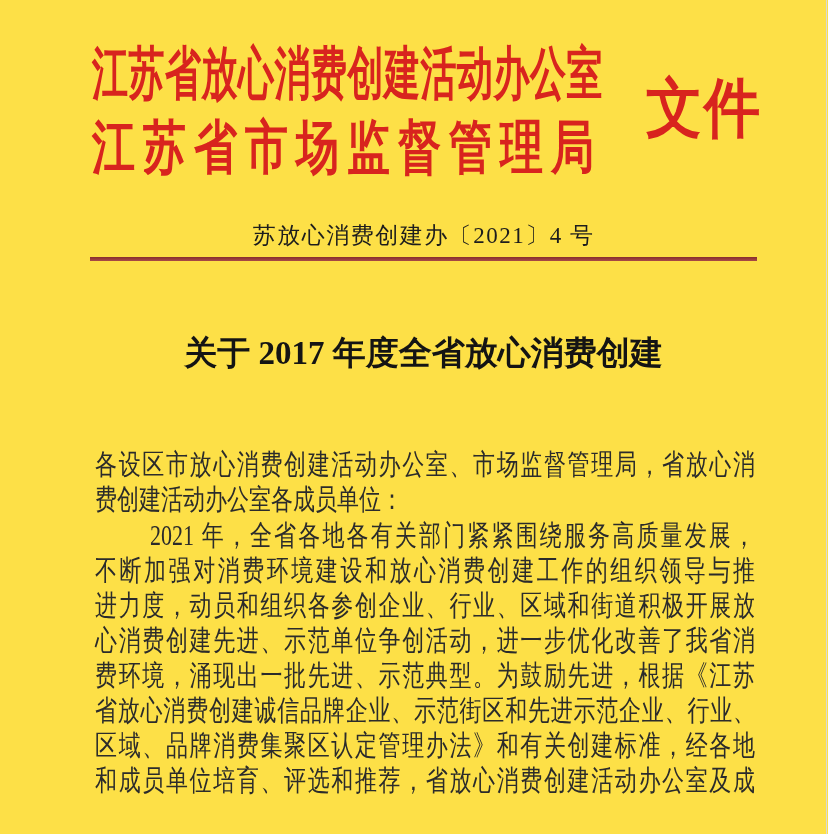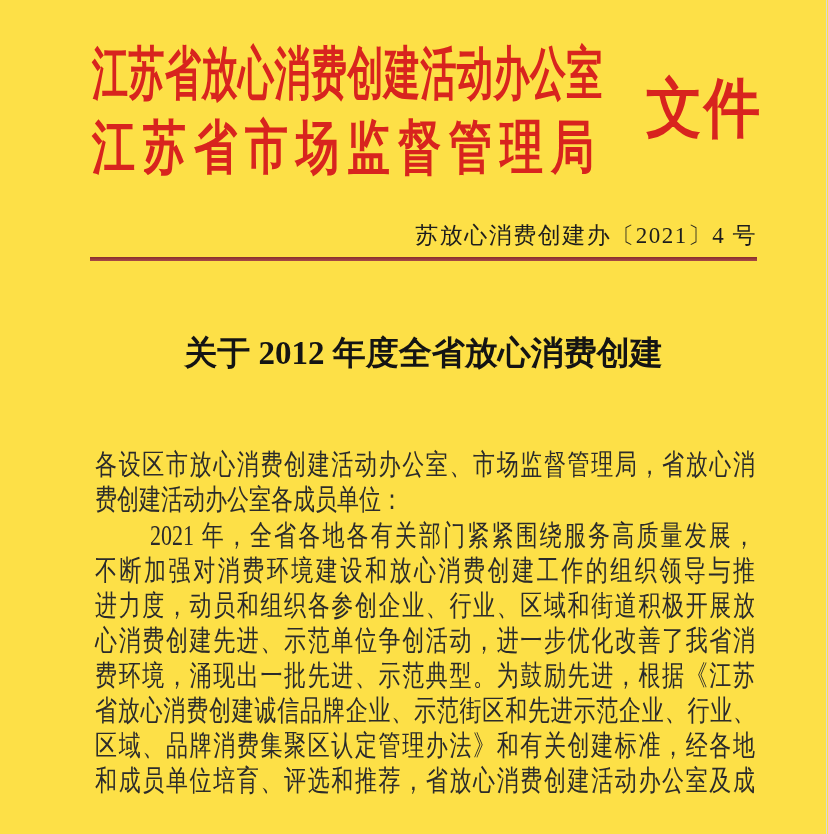--- a/index.html
+++ b/index.html
@@ -47,21 +47,21 @@
     letter-spacing: 2px;
     white-space: nowrap;
     transform: scaleY(1.15);
     transform-origin: 0 0;
   }
   
   .doc-number {
     position: absolute;
     top: 220px; left: 90px;
     width: 667px;
-    text-align: right;
+    text-align: center;
     font-size: 23px;
     letter-spacing: 1.5px;
     color: #1d1d1d;
     white-space: nowrap;
   }
   
   .red-rule {
     position: absolute;
     top: 257px; left: 90px;
     width: 667px;
@@ -114,21 +114,21 @@
 
   <div class="org-line1">江苏省放心消费创建活动办公室</div>
   <div class="org-line2">江苏省市场监督管理局</div>
   <div class="doc-type">文件</div>
 
   <div class="doc-number">苏放心消费创建办〔2021〕4 号</div>
 
   <div class="red-rule"></div>
 
   <div class="title">
-    <div>关于 2012 年度全省放心消费创建</div>
+    <div>关于 2017 年度全省放心消费创建</div>
   </div>
 
   <div class="body-block">
     <div class="bl">各设区市放心消费创建活动办公室、市场监督管理局，省放心消</div>
     <div class="bl end">费创建活动办公室各成员单位：</div>
     <div class="bl indent">2021 年，全省各地各有关部门紧紧围绕服务高质量发展，</div>
     <div class="bl">不断加强对消费环境建设和放心消费创建工作的组织领导与推</div>
     <div class="bl">进力度，动员和组织各参创企业、行业、区域和街道积极开展放</div>
     <div class="bl">心消费创建先进、示范单位争创活动，进一步优化改善了我省消</div>
     <div class="bl">费环境，涌现出一批先进、示范典型。为鼓励先进，根据《江苏</div>

